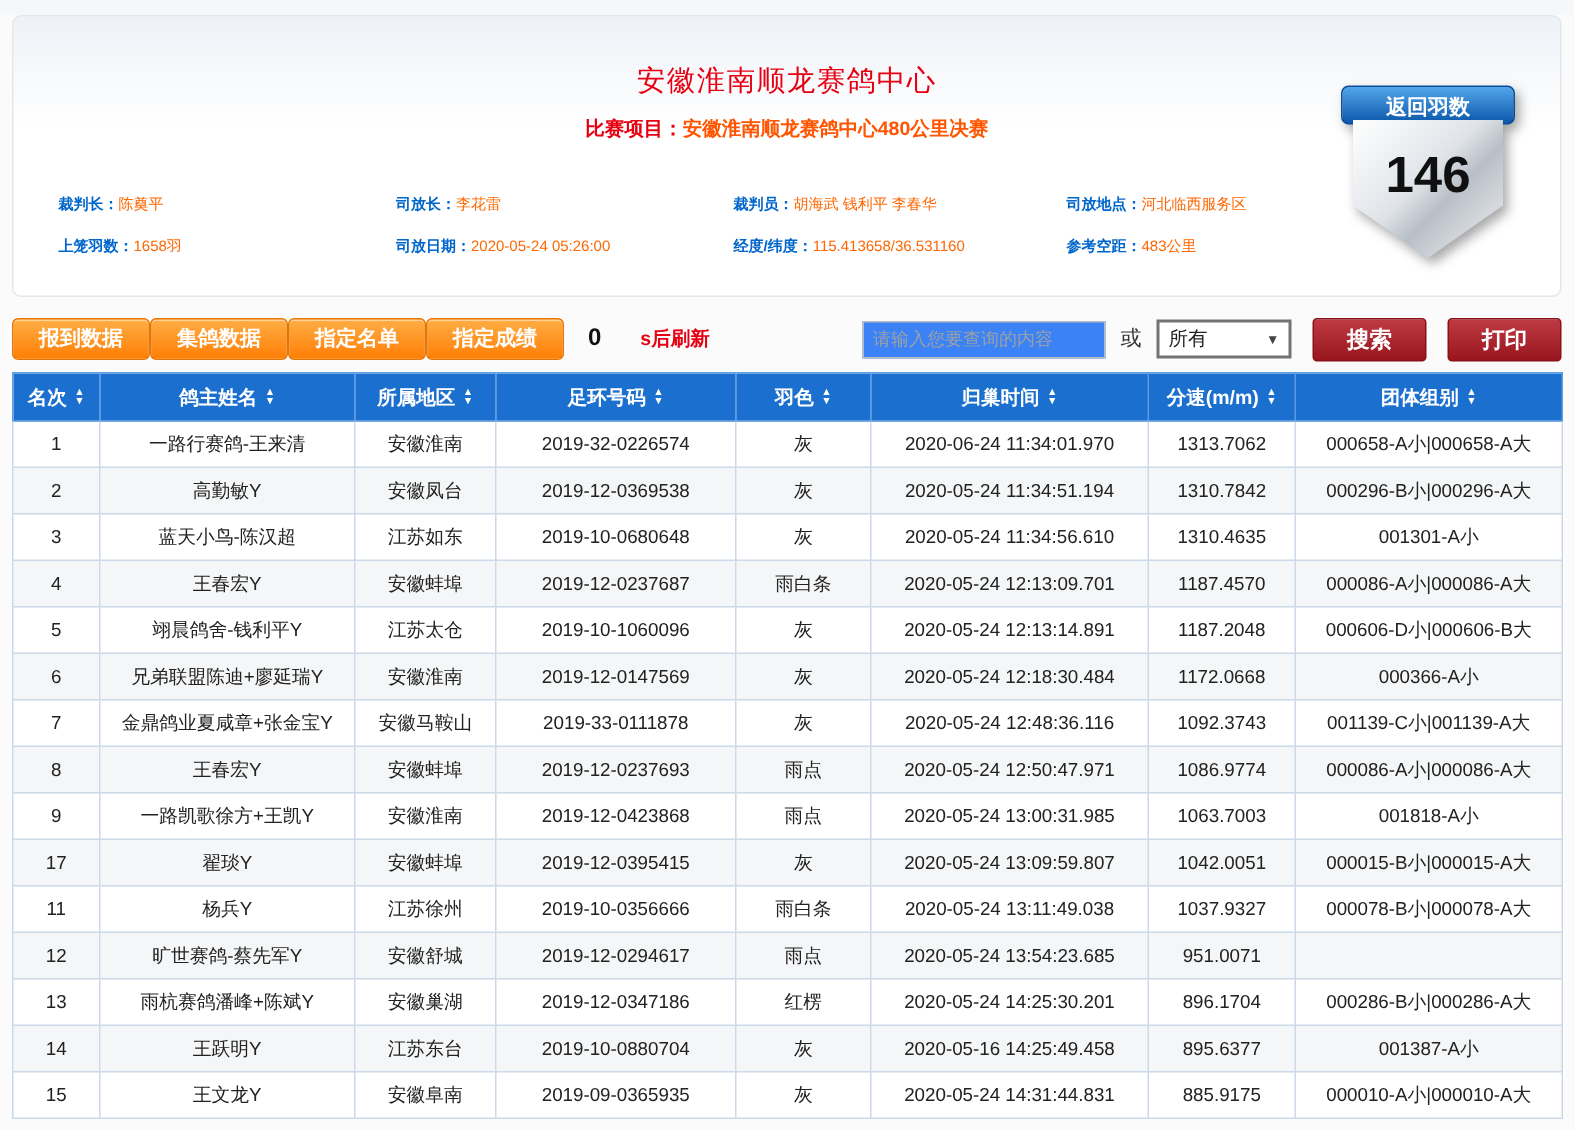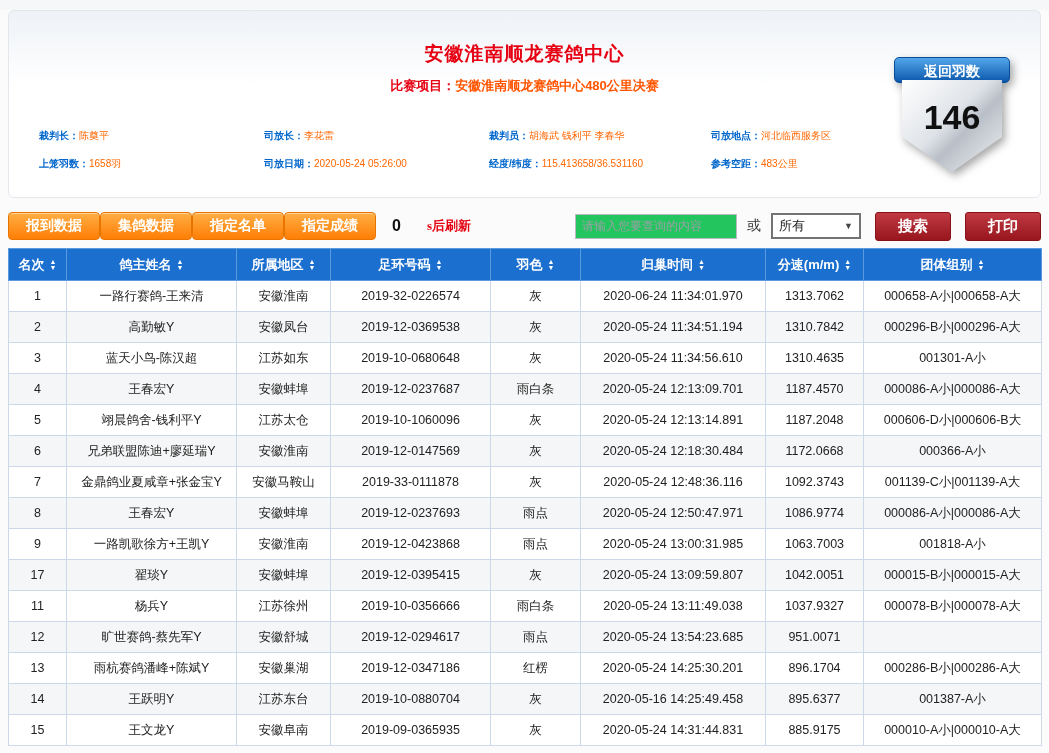--- a/index.html
+++ b/index.html
@@ -3,21 +3,21 @@
 <meta charset="utf-8">
 <style>
   * { margin:0; padding:0; box-sizing:border-box; }
   html,body { width:1049px; height:753px; overflow:hidden;
     font-family:"Liberation Sans","DejaVu Sans",sans-serif; background:#f6f7f8; }
   .page { width:1049px; height:753px; position:relative; background:#fbfbfb; }
 
   
   .header-box { margin:10px 8px 0; height:188px; position:relative;
     background:linear-gradient(#eef2f7,#ffffff 40%); border:1px solid #e3e7ec; border-radius:6px; }
-  .title { text-align:center; margin-top:30px; font-size:19px; font-weight:bold; color:#e60012; letter-spacing:1px; }
+  .title { text-align:center; margin-top:30px; font-size:19px; font-weight:normal; color:#e60012; letter-spacing:1px; }
   .event-line { text-align:center; margin-top:10px; font-size:13px; font-weight:bold; }
   .event-label { color:#e60012; }
   .event-value { color:#ff5500; }
   .info-grid { margin:34px 0 0 30px; display:grid; grid-template-columns:225px 225px 222px 1fr; row-gap:14px; font-size:10px; }
   .info-item { white-space:nowrap; }
   .info-label { color:#0066cc; font-weight:bold; }
   .info-value { color:#ff6600; }
 
   
   .badge { position:absolute; top:46px; right:30px; width:116px; filter:drop-shadow(3px 4px 4px rgba(0,0,0,0.35)); }
@@ -28,23 +28,23 @@
     clip-path:polygon(0 0,100% 0,100% 62%,50% 100%,0 62%);
     display:flex; align-items:center; justify-content:center;
     font-size:34px; font-weight:bold; color:#101010; }
 
   
   .toolbar { margin:14px 8px 8px; height:28px; display:flex; align-items:center; }
   .btn-orange { margin-right:0; padding:4px 17px; font-size:14px; font-weight:bold; color:#fff;
     background:linear-gradient(#ffae45,#ff7e05); border:1px solid #e87500; border-radius:4px;
     box-shadow:inset 0 1px 0 rgba(255,255,255,.45); cursor:pointer; white-space:nowrap; }
   .refresh-count { margin-left:16px; font-size:16px; font-weight:bold; color:#111; }
-  .refresh-label { margin-left:26px; font-size:13px; font-weight:bold; color:#e60012;font-family:Liberation Serif, serif; }
+  .refresh-label { margin-left:26px; font-size:13px; font-weight:bold; color:#e60012; }
   .search-group { margin-left:auto; display:flex; align-items:center; }
-  .search-input { width:162px; height:25px; border:1px solid #b8bcc2; padding:0 6px; font-size:12px; color:#333; background:#22c55e; }
+  .search-input { width:162px; height:25px; border:1px solid #b8bcc2; padding:0 6px; font-size:12px; color:#333; background:#3b82f6; }
   .search-input::placeholder { color:#9aa0a6; }
   .or-label { margin:0 10px; font-size:14px; color:#333; }
   .select { width:90px; height:26px; border:2px solid #737373; background:#fff; display:flex;
     align-items:center; justify-content:space-between; padding:0 6px; font-size:13px; color:#222; cursor:pointer; }
   .sel-arrow { font-size:9px; color:#444; }
   .btn-red { margin-left:14px; padding:4px 22px; font-size:15px; font-weight:bold; color:#fff;
     background:linear-gradient(#bf3a42,#99161e); border:1px solid #8a1118; border-radius:3px; cursor:pointer; white-space:nowrap; }
 
   
   table { margin:0 8px; width:1033px; border-collapse:collapse; table-layout:fixed; font-size:12.5px; }

